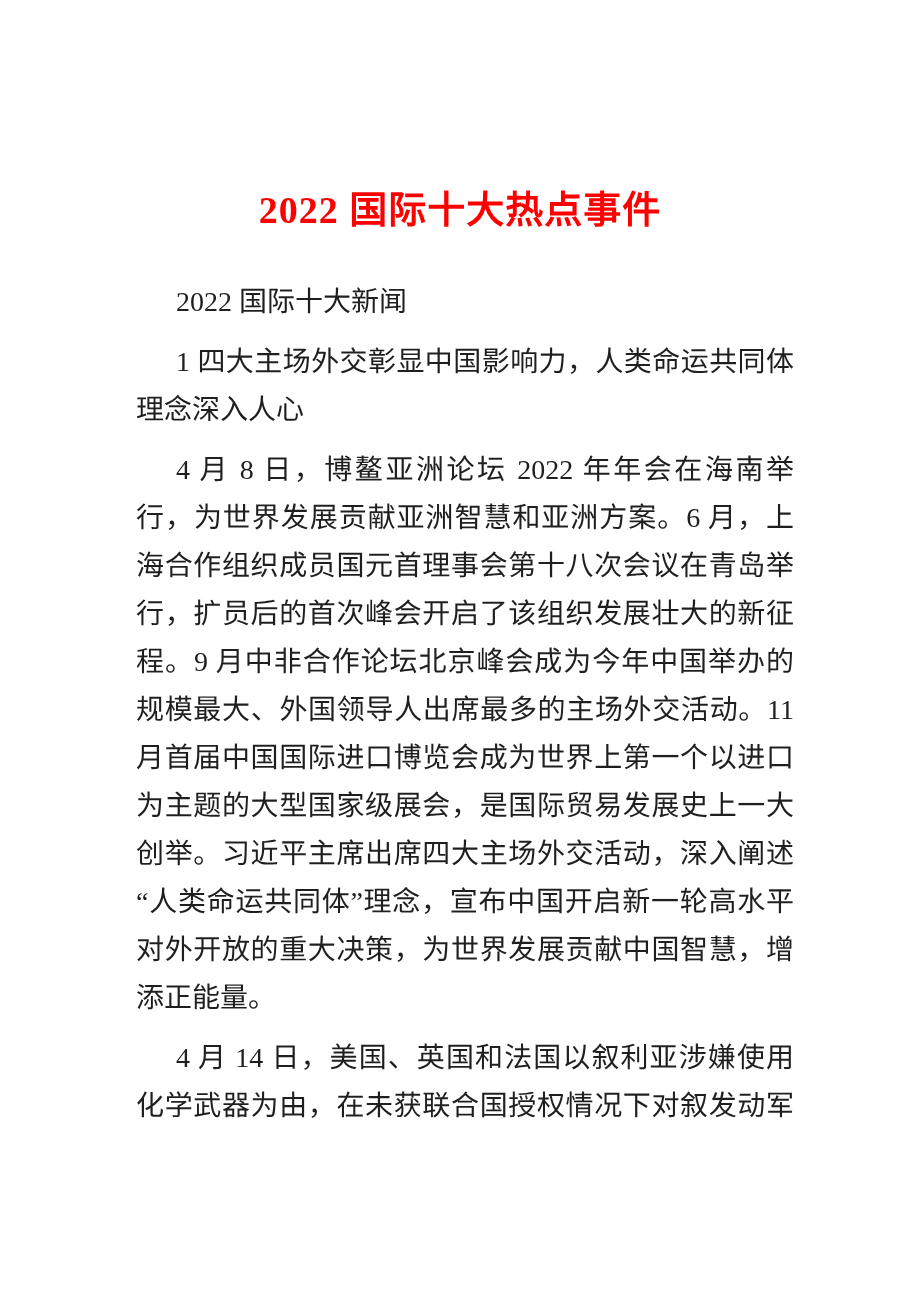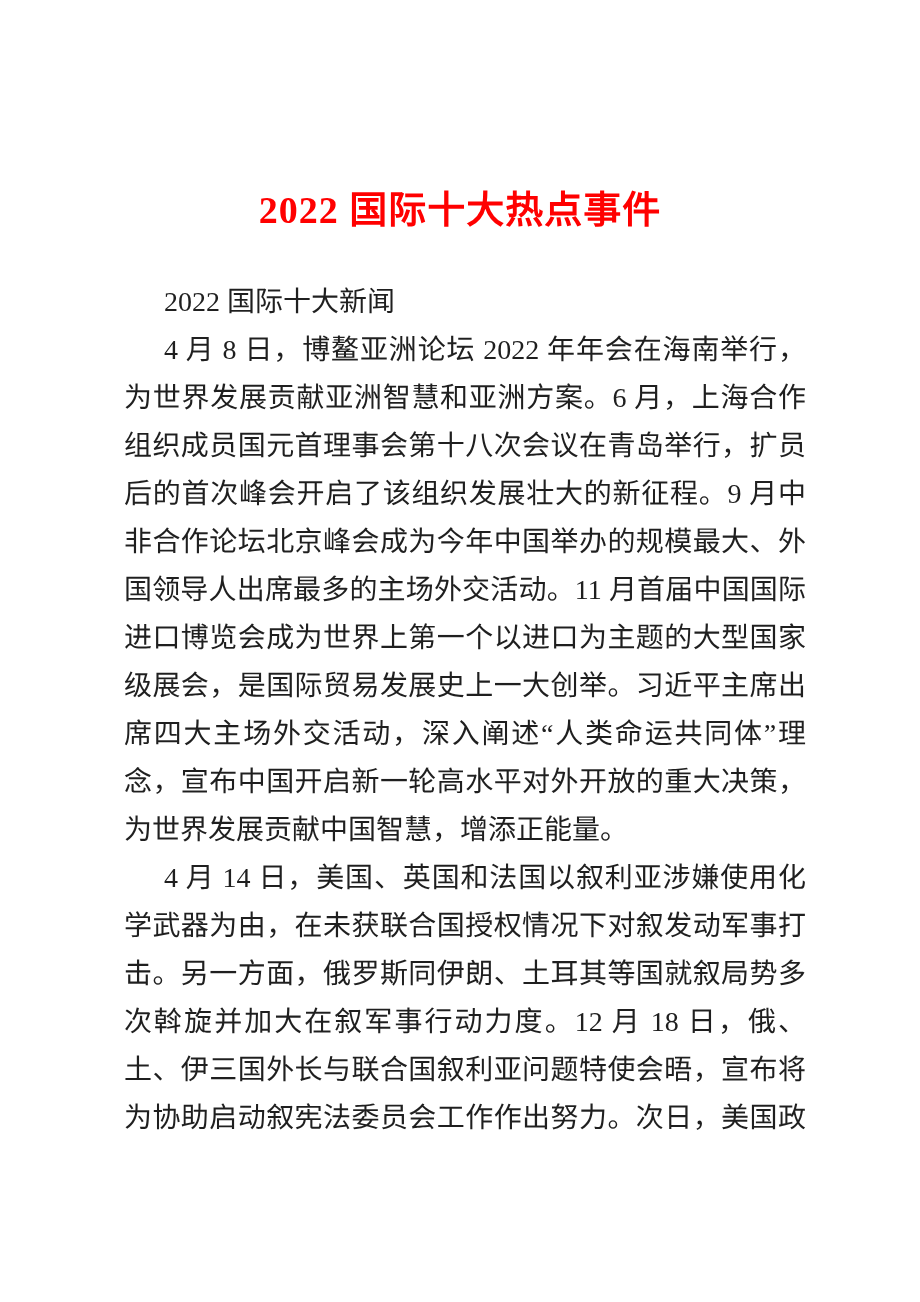--- a/index.html
+++ b/index.html
@@ -27,29 +27,30 @@
     font-family: "Liberation Serif", "DejaVu Serif", serif;
   }
   .doc-body {
     margin: 46px 114px 0 124px;
     font-size: 28px;
     line-height: 48px;
     text-align: justify;
     color: #1f1f1f;
   }
   .doc-body p {
-    margin: 0;
+    margin: 12px;
     padding: 0;
     text-indent: 40px;
     word-break: break-all;
   }
 </style>
 </head>
 <body>
 
 <div class="page" style="background: rgb(255, 255, 255);">
   <h1 class="doc-title" style="color: rgb(255, 0, 0);">2022 国际十大热点事件</h1>
   <div class="doc-body" id="doc-body" style="color: rgb(31, 31, 31);">
       <p>2022 国际十大新闻</p>
+      <p>1 四大主场外交彰显中国影响力，人类命运共同体理念深入人心</p>
       <p>4 月 8 日，博鳌亚洲论坛 2022 年年会在海南举行，为世界发展贡献亚洲智慧和亚洲方案。6 月，上海合作组织成员国元首理事会第十八次会议在青岛举行，扩员后的首次峰会开启了该组织发展壮大的新征程。9 月中非合作论坛北京峰会成为今年中国举办的规模最大、外国领导人出席最多的主场外交活动。11 月首届中国国际进口博览会成为世界上第一个以进口为主题的大型国家级展会，是国际贸易发展史上一大创举。习近平主席出席四大主场外交活动，深入阐述“人类命运共同体”理念，宣布中国开启新一轮高水平对外开放的重大决策，为世界发展贡献中国智慧，增添正能量。</p>
       <p>4 月 14 日，美国、英国和法国以叙利亚涉嫌使用化学武器为由，在未获联合国授权情况下对叙发动军事打击。另一方面，俄罗斯同伊朗、土耳其等国就叙局势多次斡旋并加大在叙军事行动力度。12 月 18 日，俄、土、伊三国外长与联合国叙利亚问题特使会晤，宣布将为协助启动叙宪法委员会工作作出努力。次日，美国政府宣布，随着打击极端组织“伊斯兰国”的战事取得成果，准备撤回驻叙美军。在国际社会有关方面共同努力</p>
     </div>
 </div>
 
 </body></html>

